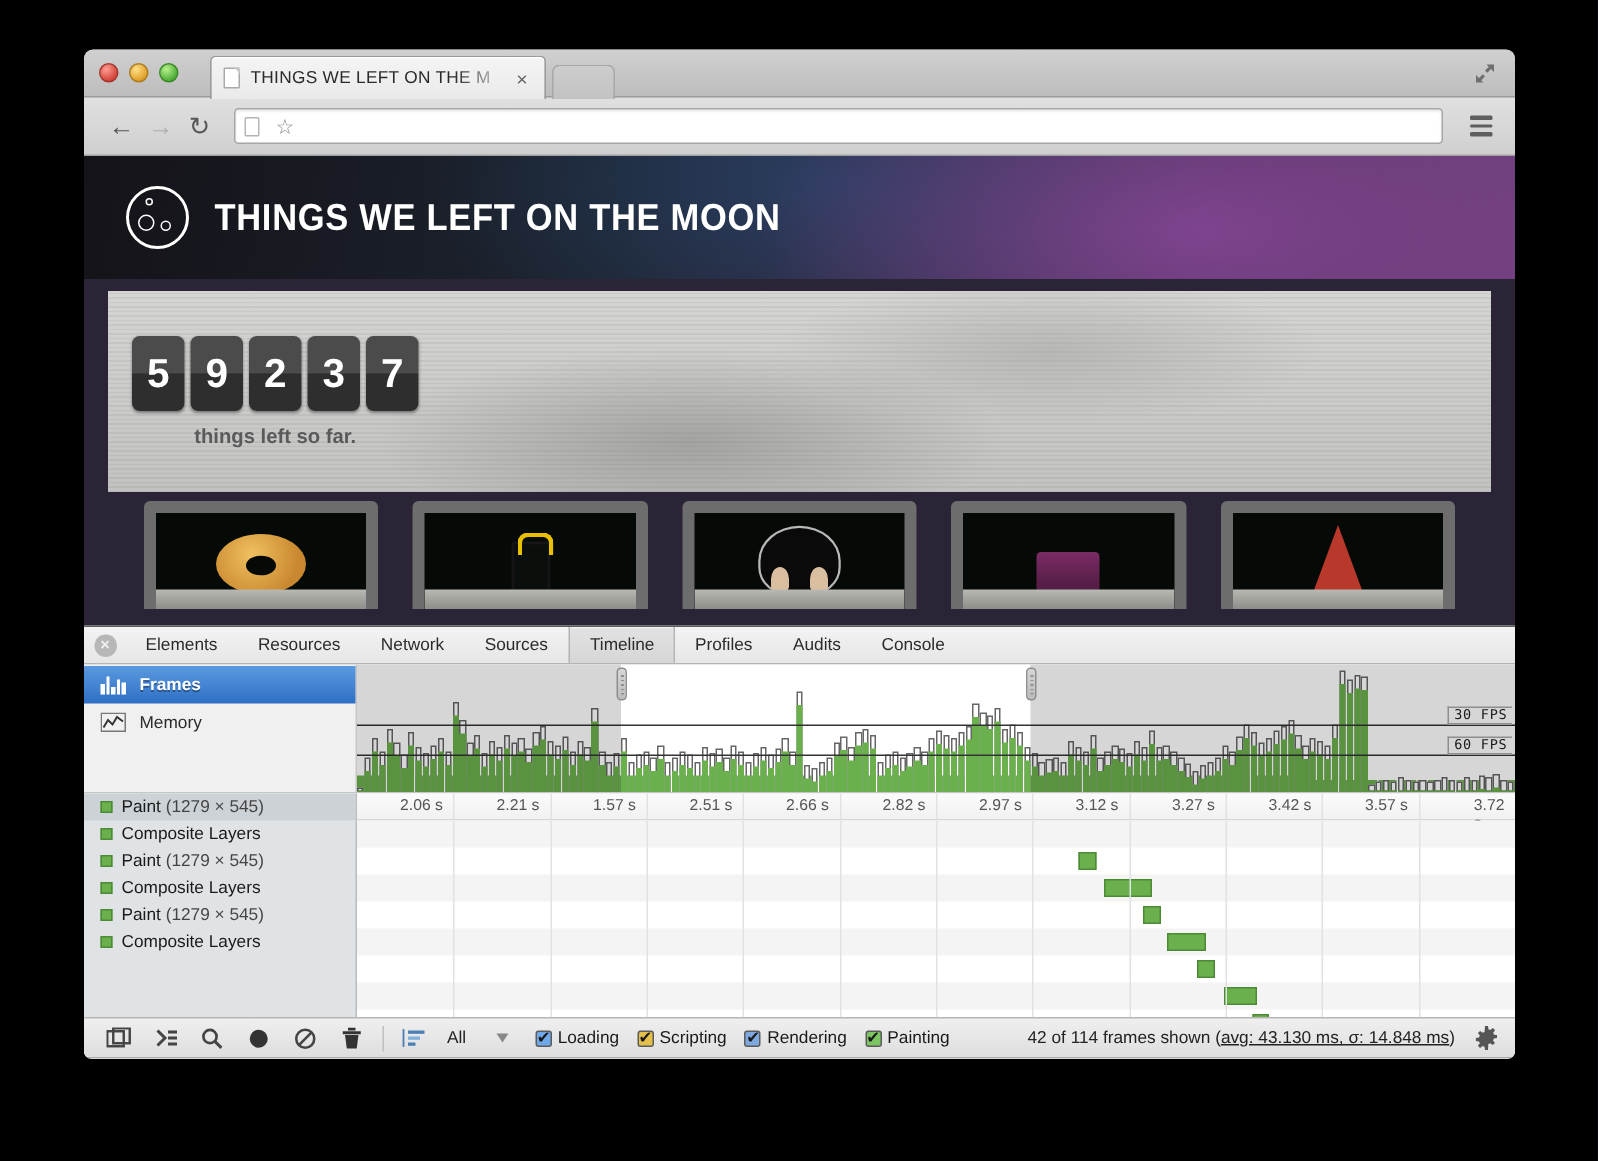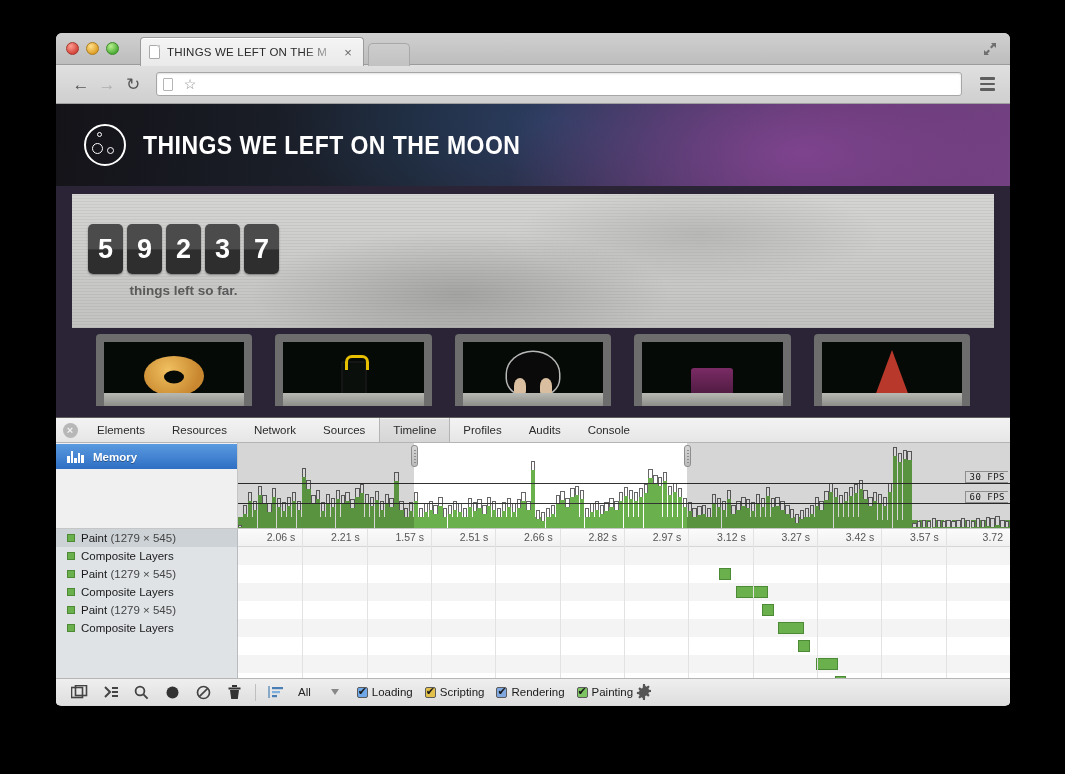--- a/index.html
+++ b/index.html
@@ -480,20 +480,29 @@
       <div id="dt-overview">
         <div id="dt-sidebar-top">
           <div class="view-item selected">
             <span class="vi-icon icon-frames">
                 <i></i>
                 <i></i>
                 <i></i>
                 <i></i>
                 <i></i>
               </span>
+            <span>Frames</span>
+          </div>
+          <div class="view-item">
+            <span class="vi-icon">
+              <svg width="17" height="13" viewBox="0 0 17 13" aria-hidden="true">
+                <rect x="0.5" y="0.5" width="16" height="12" fill="none" stroke="#777"></rect>
+                <polyline points="2,10 5,5 8,8 11,3 15,6" fill="none" stroke="#333" stroke-width="1.3"></polyline>
+              </svg>
+            </span>
             <span>Memory</span>
           </div>
         </div>
         <div id="overview-chart">
           <div id="ov-strip">
               <i style="height: 11px;"></i>
               <i style="height: 11px;"></i>
               <i style="height: 11px;"></i>
               <i style="height: 11px;"></i>
               <i style="height: 11px;"></i>
@@ -1395,20 +1404,21 @@
           <span>Scripting</span>
         </div>
         <div class="cat">
           <span class="cbx" style="background:#7fa8e0"></span>
           <span>Rendering</span>
         </div>
         <div class="cat">
           <span class="cbx" style="background:#7dc462"></span>
           <span>Painting</span>
         </div>
+        <div id="frames-summary"><span>42 of 114 frames shown (</span><u>avg: 43.130 ms, σ: 14.848 ms</u><span>)</span></div>
         <div id="gear-btn">
           <svg width="16" height="16" viewBox="0 0 16 16" aria-hidden="true">
             <path d="M8 5.2A2.8 2.8 0 108 10.8 2.8 2.8 0 008 5.2zm0 1.6a1.2 1.2 0 110 2.4 1.2 1.2 0 010-2.4z" fill="#555"></path>
             <path d="M7 0h2l.3 2.1 1.3.55 1.7-1.25 1.4 1.4-1.25 1.7.55 1.3L15 6v2l-2.1.3-.55 1.3 1.25 1.7-1.4 1.4-1.7-1.25-1.3.55L9 16H7l-.3-2.1-1.3-.55-1.7 1.25-1.4-1.4 1.25-1.7L3 10.3.9 10V8l2.1-.3.55-1.3L2.3 4.7l1.4-1.4 1.7 1.25 1.3-.55z" fill="#555"></path>
           </svg>
         </div>
       </div>
 
     </div>
   </div>

